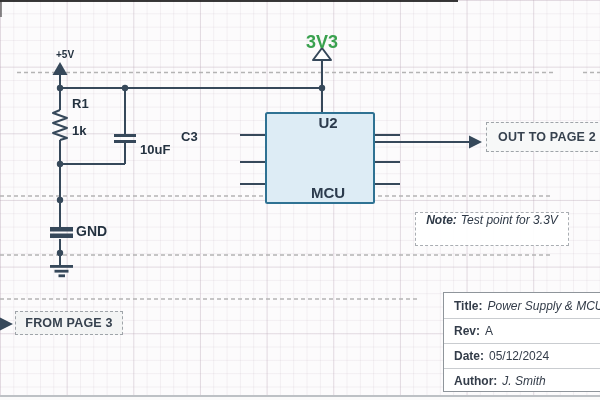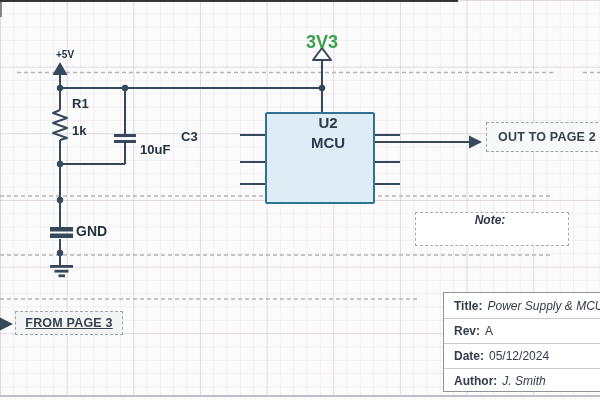--- a/index.html
+++ b/index.html
@@ -22,29 +22,29 @@
   .w600{font-weight:600;font-size:13px;}
   .lbl-5v{left:56px;top:49px;font-size:10px;font-weight:700;}
   .lbl-3v3{left:300px;top:32px;width:44px;text-align:center;font-size:18px;font-weight:700;color:#3aa14f;}
   .lbl-r1{left:72px;top:96px;}
   .lbl-r1v{left:72px;top:123px;}
   .lbl-c3{left:140px;top:129px;margin-left:41px;}
   .lbl-c3v{left:140px;top:142px;}
   .lbl-gnd{left:76px;top:223px;font-size:14px;}
   .mcu-label{
     position:absolute;left:266px;top:113px;width:124px;height:90px;
-    display:flex;flex-direction:column;align-items:center;justify-content:flex-start;
+    display:flex;flex-direction:column;align-items:center;justify-content:space-between;
     font-size:15px;font-weight:600;color:#2c3b4d;line-height:20px;pointer-events:none;border-radius:21px;
   }
   .offpage{
     position:absolute;border:1.5px dashed #9fa4a9;display:flex;align-items:center;justify-content:center;
     font-size:12.5px;font-weight:600;color:#37424f;letter-spacing:0.2px;box-sizing:border-box;
   }
   .out-box{left:486px;top:122px;width:122px;height:30px;background:#f7f8f8;}
-  .from-box{left:15px;top:311px;width:108px;height:24px;background:#f3f4f4;text-decoration:underline;}
+  .from-box{left:15px;top:311px;width:108px;height:24px;background:#f3f4f4;}
   .note-box{
     position:absolute;left:415px;top:212px;width:154px;height:34px;box-sizing:border-box;
     border:1.5px dashed #a9adb2;background:rgba(255,255,255,0.92);
     display:flex;justify-content:center;
     font-size:12px;font-style:italic;color:#2e3947;
   }
   .note-box .note-lbl{font-weight:700;margin-right:4px;}
   .title-block{
     position:absolute;left:443px;top:292px;width:160px;height:100px;box-sizing:border-box;
     background:#ffffff;border:1.5px solid #8f959b;
@@ -137,20 +137,21 @@
 
 <div class="offpage out-box">
   <span>OUT TO PAGE 2</span>
 </div>
 <div class="offpage from-box">
   <span>FROM PAGE 3</span>
 </div>
 
 <div class="note-box">
   <span class="note-lbl">Note:</span>
+  <span>Test point for 3.3V</span>
 </div>
 
 <div class="title-block">
   <div class="tb-row">
     <span class="tb-label">Title:</span>
     <span class="val-italic">Power Supply &amp; MCU</span>
   </div>
   <div class="tb-row">
     <span class="tb-label">Rev:</span>
     <span>A</span>

